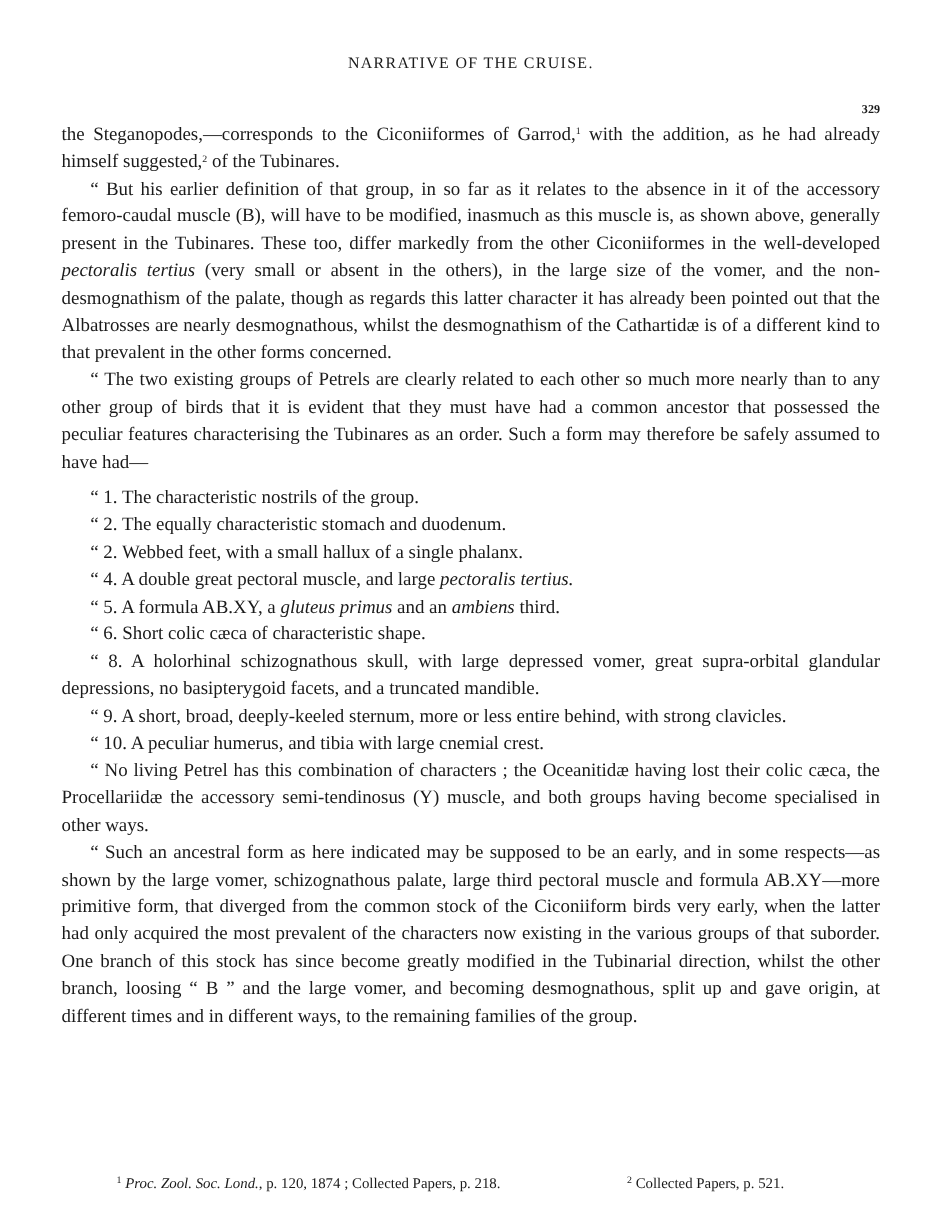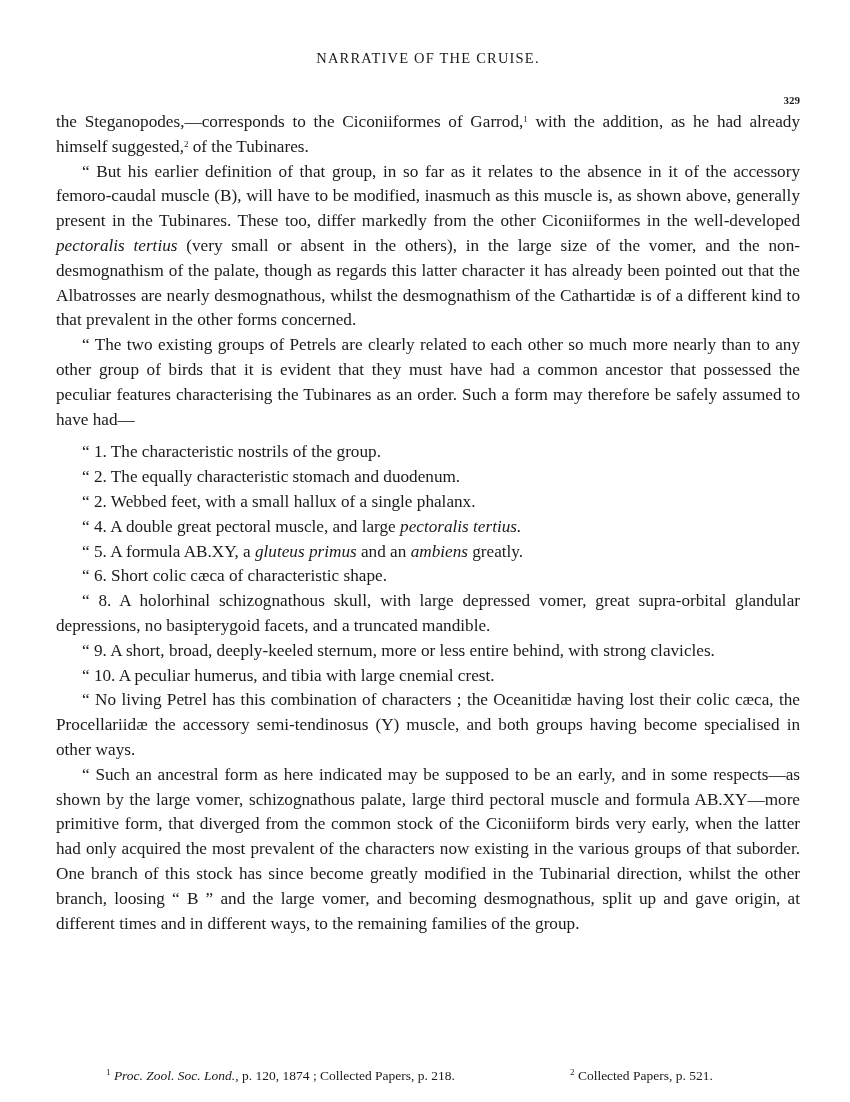--- a/index.html
+++ b/index.html
@@ -36,21 +36,21 @@
 
     <p class="indent"><span>“ But his earlier definition of that group, in so far as it relates to the absence in it of the accessory femoro-caudal muscle (B), will have to be modified, inasmuch as this muscle is, as shown above, generally present in the Tubinares.  These too, differ markedly from the other Ciconiiformes in the well-developed </span><i>pectoralis tertius</i><span> (very small or absent in the others), in the large size of the vomer, and the non-desmognathism of the palate, though as regards this latter character it has already been pointed out that the Albatrosses are nearly desmognathous, whilst the desmognathism of the Cathartidæ is of a different kind to that prevalent in the other forms concerned.</span></p>
 
     <p class="indent">“ The two existing groups of Petrels are clearly related to each other so much more nearly than to any other group of birds that it is evident that they must have had a common ancestor that possessed the peculiar features characterising the Tubinares as an order.  Such a form may therefore be safely assumed to have had—</p>
 
     <div class="list">
       <p class="list-item">“ 1.  The characteristic nostrils of the group.</p>
       <p class="list-item">“ 2.  The equally characteristic stomach and duodenum.</p>
       <p class="list-item">“ 2.  Webbed feet, with a small hallux of a single phalanx.</p>
       <p class="list-item"><span>“ 4.  A double great pectoral muscle, and large </span><i>pectoralis tertius.</i></p>
-      <p class="list-item"><span>“ 5.  A formula AB.XY, a </span><i>gluteus primus</i><span> and an </span><i>ambiens</i><span> greatly.</span></p>
+      <p class="list-item"><span>“ 5.  A formula AB.XY, a </span><i>gluteus primus</i><span> and an </span><i>ambiens</i><span> third.</span></p>
       <p class="list-item">“ 6.  Short colic cæca of characteristic shape.</p>
       <p class="list-item wrap-first">“ 8.  A holorhinal schizognathous skull, with large depressed vomer, great supra-orbital glandular depressions, no basipterygoid facets, and a truncated mandible.</p>
       <p class="list-item wrap-first">“ 9.  A short, broad, deeply-keeled sternum, more or less entire behind, with strong clavicles.</p>
       <p class="list-item">“ 10.  A peculiar humerus, and tibia with large cnemial crest.</p>
     </div>
 
     <p class="indent">“ No living Petrel has this combination of characters ; the Oceanitidæ having lost their colic cæca, the Procellariidæ the accessory semi-tendinosus (Y) muscle, and both groups having become specialised in other ways.</p>
     <p class="indent">“ Such an ancestral form as here indicated may be supposed to be an early, and in some respects—as shown by the large vomer, schizognathous palate, large third pectoral muscle and formula AB.XY—more primitive form, that diverged from the common stock of the Ciconiiform birds very early, when the latter had only acquired the most prevalent of the characters now existing in the various groups of that suborder.  One branch of this stock has since become greatly modified in the Tubinarial direction, whilst the other branch, loosing “ B ” and the large vomer, and becoming desmognathous, split up and gave origin, at different times and in different ways, to the remaining families of the group.</p>
   </div>
 

